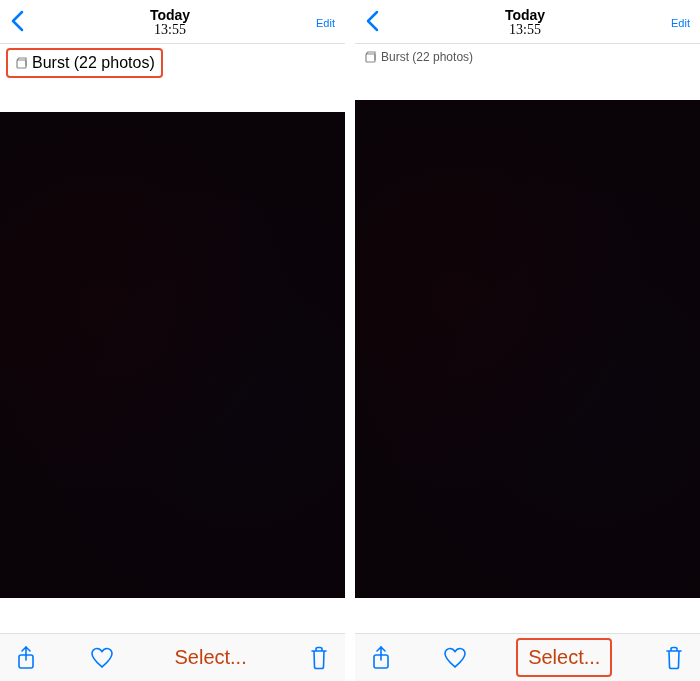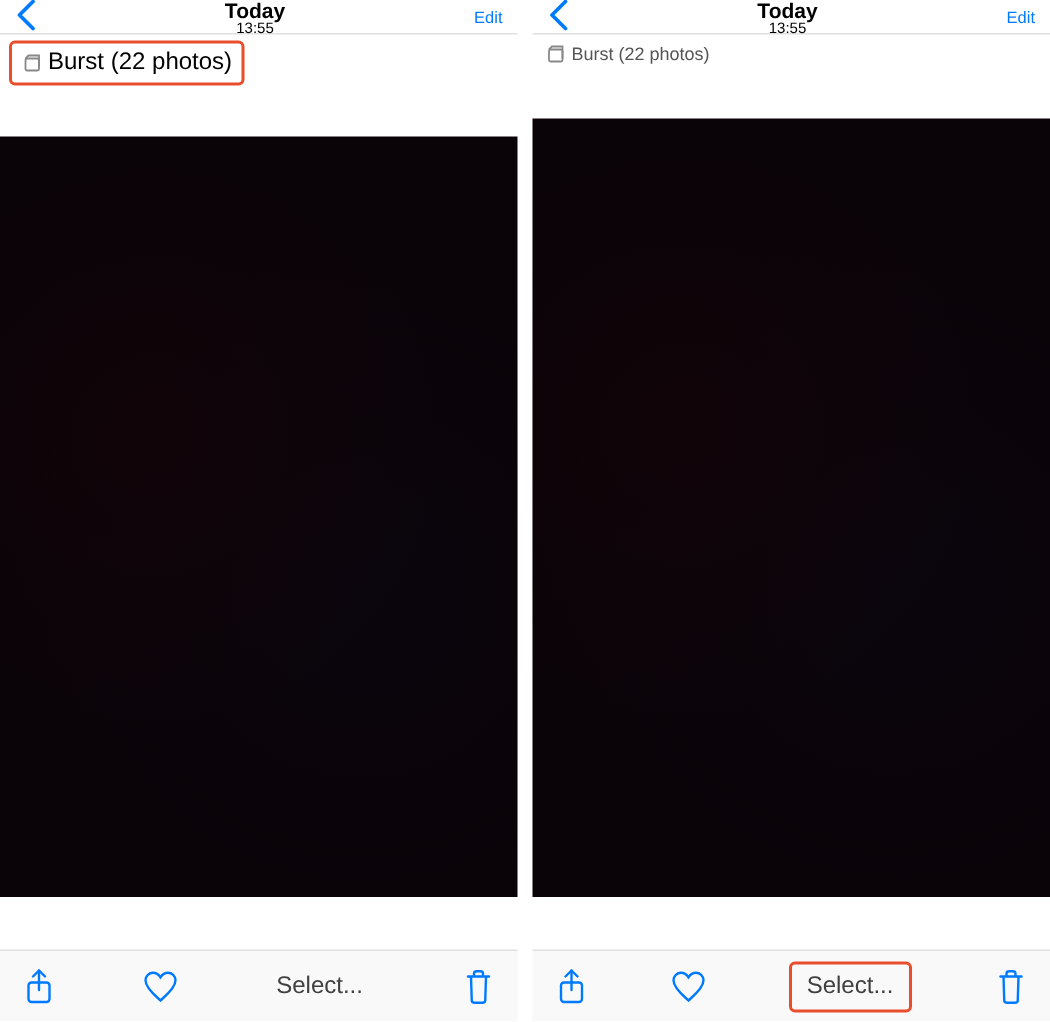--- a/index.html
+++ b/index.html
@@ -20,43 +20,44 @@
       display: flex;
       flex-direction: column;
       background: #fff;
       position: relative;
     }
     .header {
       display: flex;
       align-items: center;
       justify-content: space-between;
       padding: 6px 10px 4px 10px;
-      height: 23px;
+      height: 44px;
       border-bottom: 1px solid #e0e0e0;
     }
     .back-chevron {
       color: #007aff;
       font-size: 26px;
       font-weight: 300;
       cursor: pointer;
       line-height: 1;
     }
     .header-center {
       text-align: center;
       flex: 1;
     }
     .header-title {
       font-size: 14px;
       font-weight: 600;
       color: #000;
     }
     .header-time {
-      font-size: 10px;
+      font-size: 14px;
       color: #000;
       margin-top: -1px;
+      font-family: Liberation Serif, serif;
     }
     .edit-btn {
       color: #007aff;
       font-size: 11px;
       cursor: pointer;
     }
     .burst-info {
       display: flex;
       align-items: center;
       gap: 4px;
@@ -106,22 +107,22 @@
     .toolbar-icon {
       color: #007aff;
       cursor: pointer;
       display: inline-flex;
       align-items: center;
       justify-content: center;
       width: 24px;
       height: 24px;
     }
     .select-btn {
-      color: #404040;
-      font-size: 16px;
+      color: #c2410c;
+      font-size: 20px;
       cursor: pointer;
       padding: 4px 8px;
     }
     .select-highlight {
       border: 2px solid #e94e2c;
       border-radius: 4px;
       padding: 6px 10px;
     }
   </style>
 </head>

